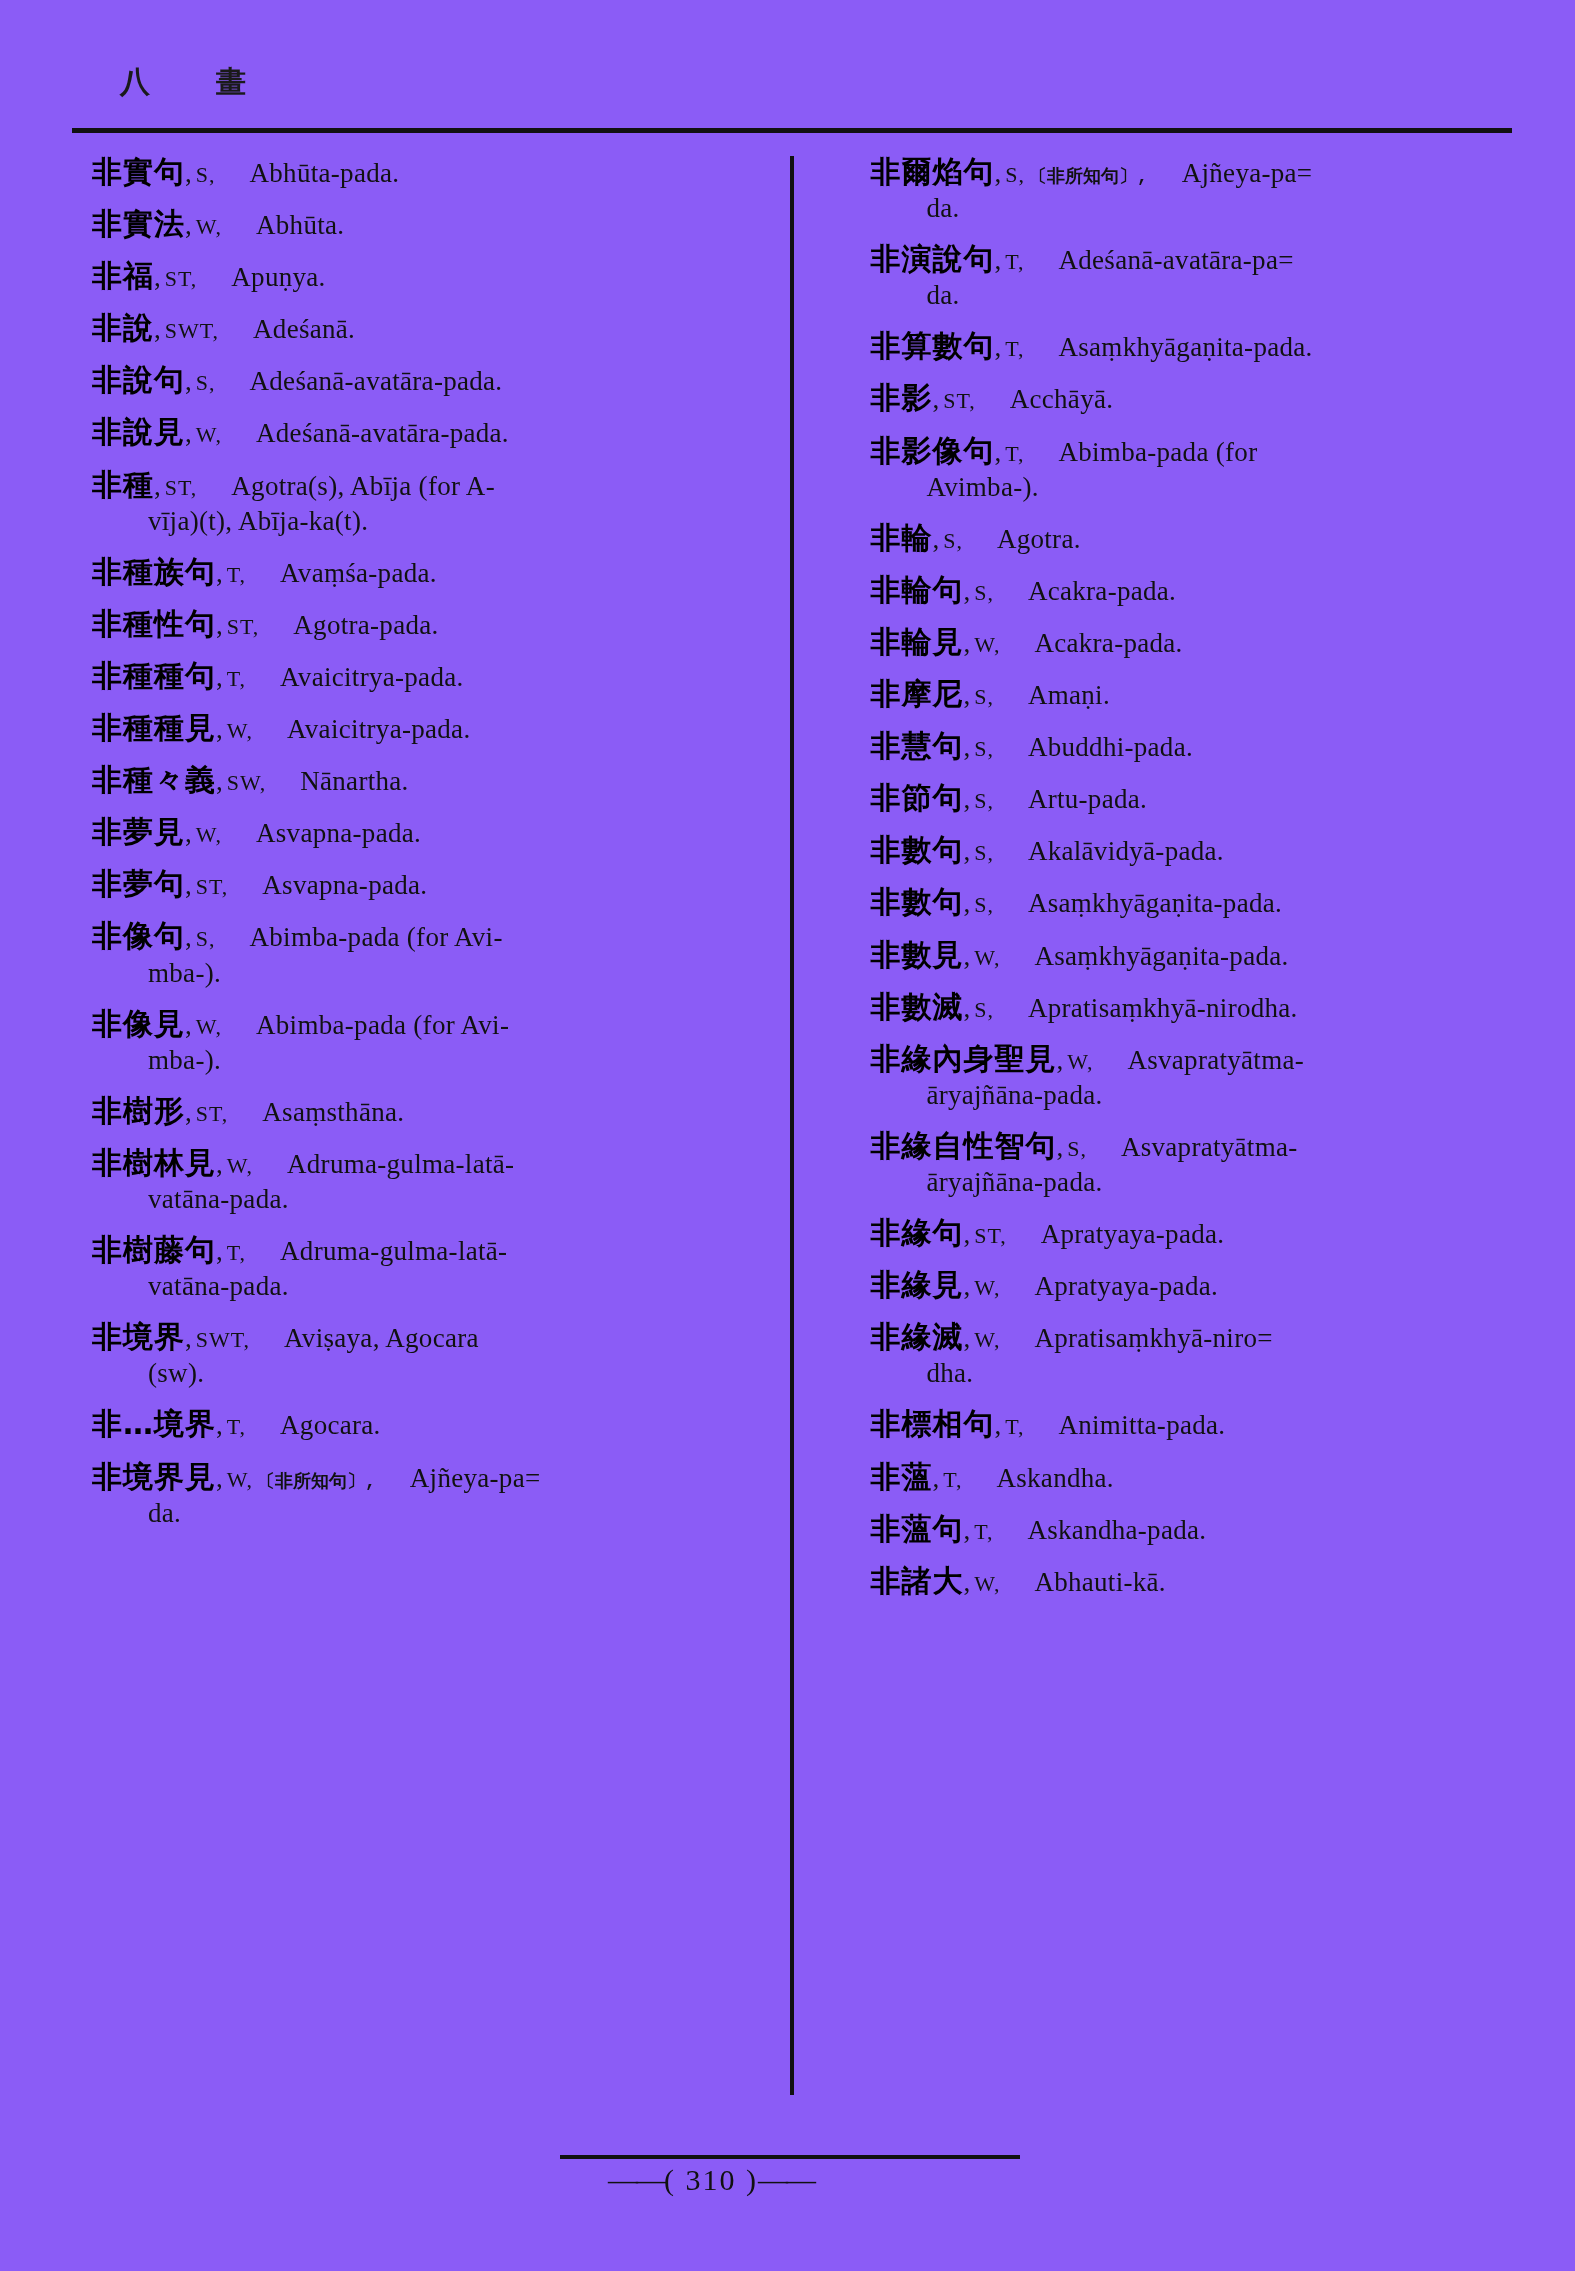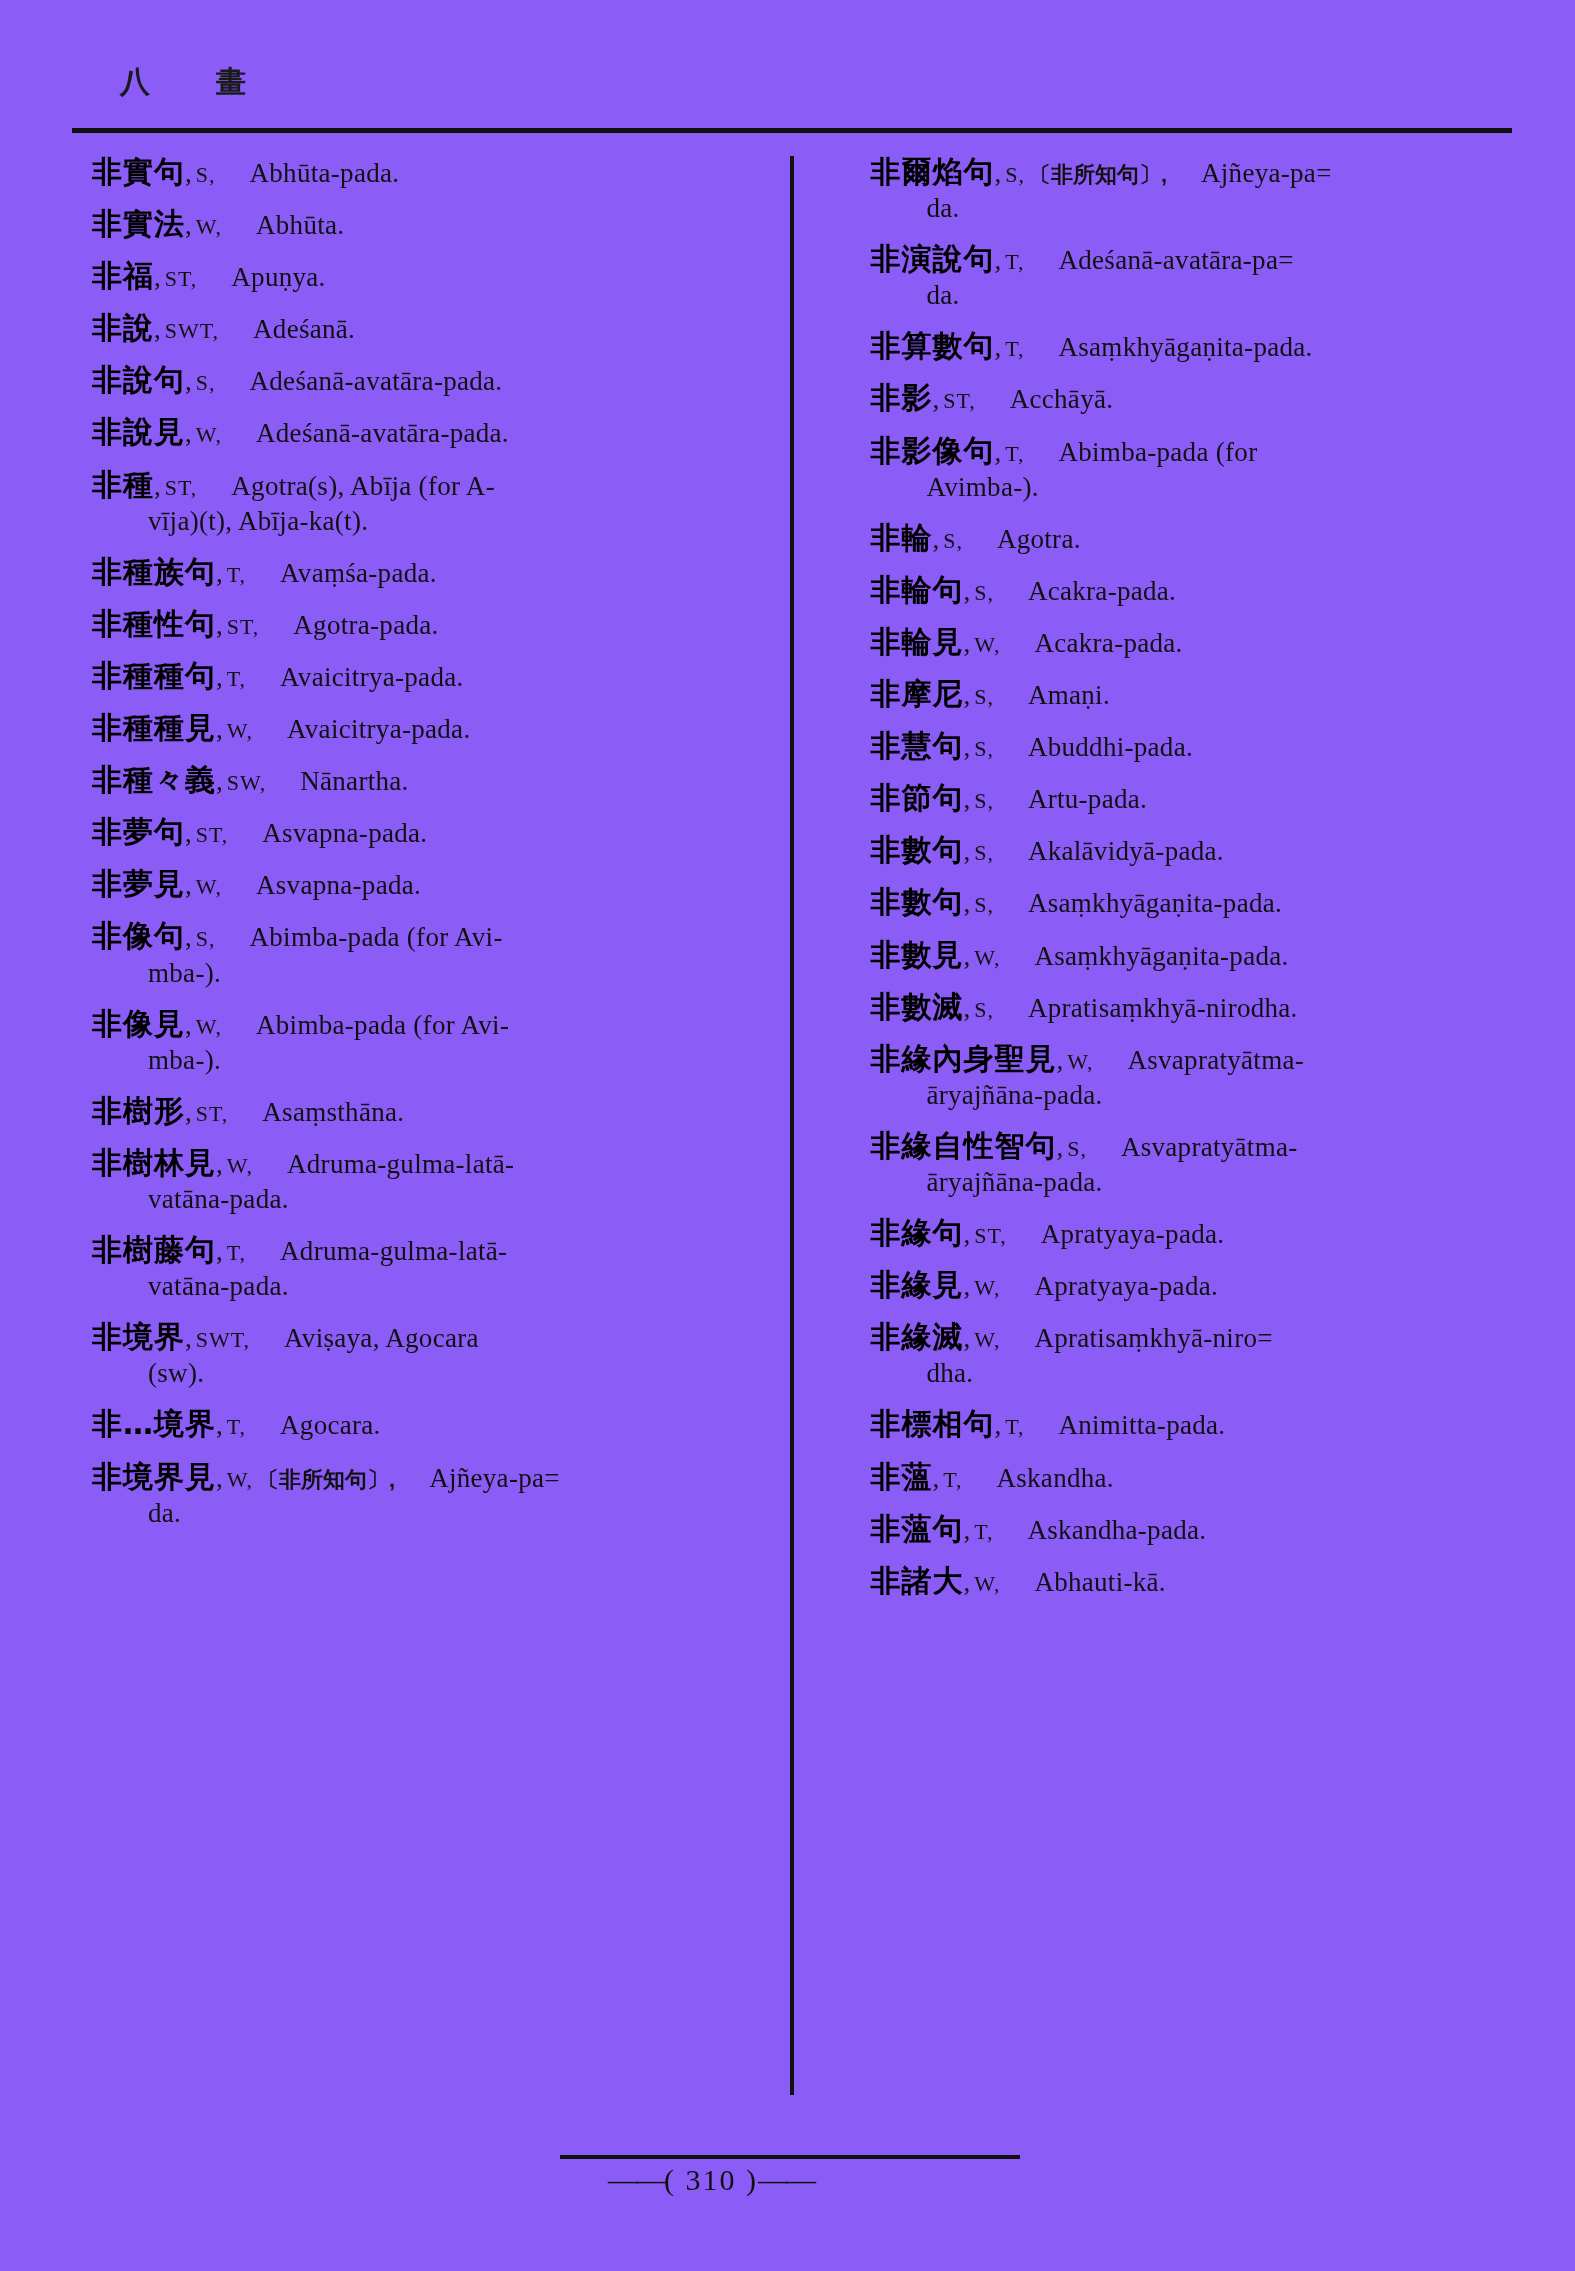--- a/index.html
+++ b/index.html
@@ -81,22 +81,22 @@
     font-variant: small-caps;
     letter-spacing: 1px;
     text-transform: uppercase;
   }
   .rom {
     font-family: "Liberation Serif", serif;
     font-size: 27px;
     letter-spacing: 0.3px;
   }
   .gloss {
-    font-family: Liberation Sans, sans-serif;
-    font-size: 22px;
+    font-family: Liberation Mono, monospace;
+    font-size: 18px;
     font-weight: 700;
   }
   .sp-lg { display: inline-block; width: 34px; }
   .punct { font-family: "Liberation Serif", serif; font-size: 27px; }
   .footer-rule {
     position: absolute;
     bottom: 112px;
     left: 560px;
     width: 460px;
     height: 4px;
@@ -156,24 +156,24 @@
         <div class="entry">
           <span class="ln1"><span class="hw">非種種句</span><span class="punct">,</span> <span class="sc">t,</span><span class="sp-lg"></span><span class="rom">Avaicitrya-pada.</span></span>
         </div>
         <div class="entry">
           <span class="ln1"><span class="hw">非種種見</span><span class="punct">,</span> <span class="sc">w,</span><span class="sp-lg"></span><span class="rom">Avaicitrya-pada.</span></span>
         </div>
         <div class="entry">
           <span class="ln1"><span class="hw">非種々義</span><span class="punct">,</span> <span class="sc">sw,</span><span class="sp-lg"></span><span class="rom">Nānartha.</span></span>
         </div>
         <div class="entry">
+          <span class="ln1"><span class="hw">非夢見</span><span class="punct">,</span> <span class="sc">w,</span><span class="sp-lg"></span><span class="rom">Asvapna-pada.</span></span>
+        </div>
+        <div class="entry">
           <span class="ln1"><span class="hw">非夢句</span><span class="punct">,</span> <span class="sc">st,</span><span class="sp-lg"></span><span class="rom">Asvapna-pada.</span></span>
-        </div>
-        <div class="entry">
-          <span class="ln1"><span class="hw">非夢見</span><span class="punct">,</span> <span class="sc">w,</span><span class="sp-lg"></span><span class="rom">Asvapna-pada.</span></span>
         </div>
         <div class="entry">
           <span class="ln1"><span class="hw">非像句</span><span class="punct">,</span> <span class="sc">s,</span><span class="sp-lg"></span><span class="rom">Abimba-pada (for Avi-</span></span>
           <span class="cont rom">mba-).</span>
         </div>
         <div class="entry">
           <span class="ln1"><span class="hw">非像見</span><span class="punct">,</span> <span class="sc">w,</span><span class="sp-lg"></span><span class="rom">Abimba-pada (for Avi-</span></span>
           <span class="cont rom">mba-).</span>
         </div>
         <div class="entry">

